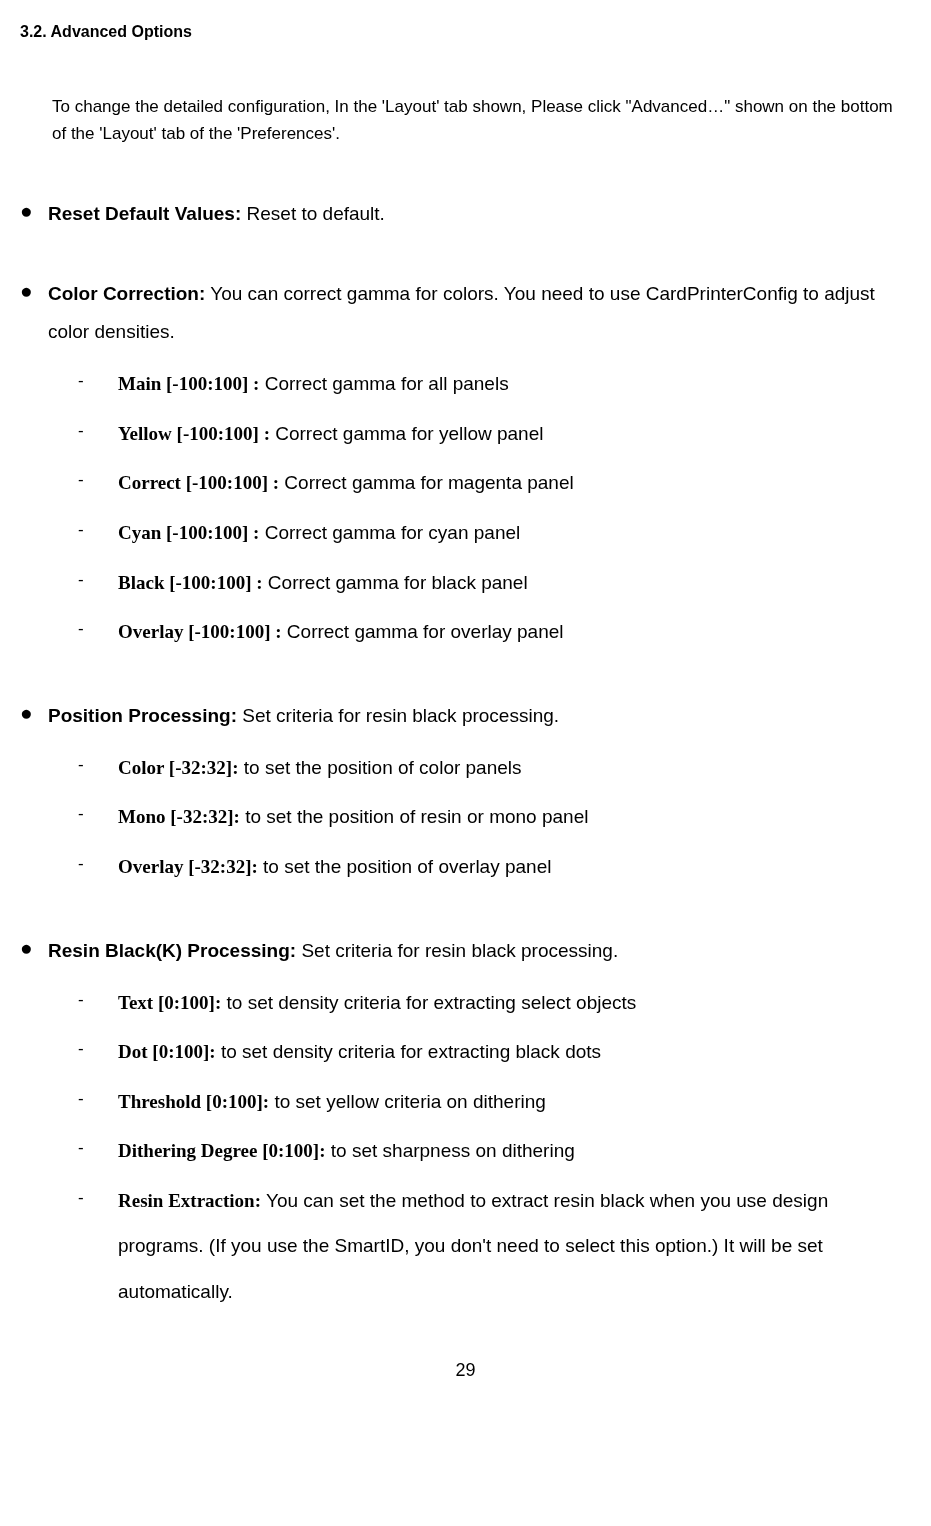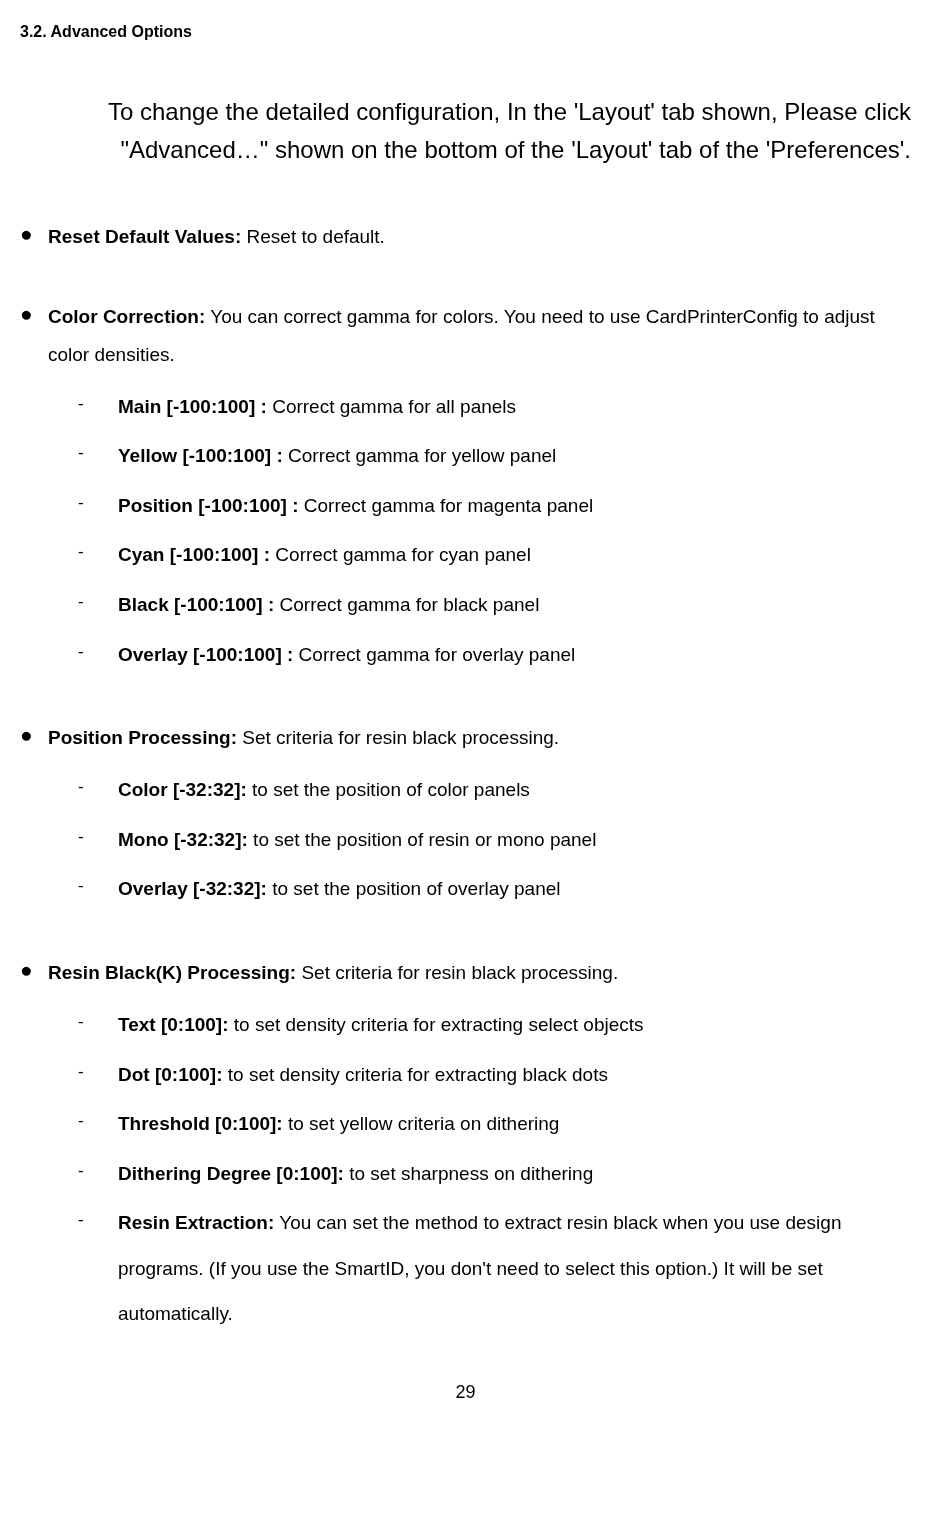--- a/index.html
+++ b/index.html
@@ -10,25 +10,24 @@
       padding: 20px 20px 20px 20px;
       width: 891px;
       line-height: 1.55;
     }
     .section-title {
       font-weight: bold;
       font-size: 16px;
       margin-bottom: 48px;
     }
     .intro {
-      margin-left: 40px;
+      margin-left: 32px;
       margin-bottom: 48px;
       line-height: 1.6;
-      font-size: 24px;
-      text-align: right;
+      font-size: 17px;
     }
     .bullet-block {
       margin-bottom: 42px;
     }
     .bullet-line {
       display: flex;
       align-items: flex-start;
       margin-bottom: 8px;
     }
     .bullet-marker {
@@ -60,20 +59,21 @@
     .sub-marker {
       width: 40px;
       flex-shrink: 0;
       font-size: 17px;
     }
     .sub-body {
       flex: 1;
     }
     .sub-title-inline {
       font-weight: bold;
+      font-family: Liberation Serif, serif;
     }
     .sub-desc-inline {
       font-weight: normal;
       text-align: center;
     }
     .resin-extra {
       line-height: 2.4;
     }
     .page-num {
       text-align: center;
@@ -107,21 +107,21 @@
         <div class="sub-item">
           <div class="sub-marker">-</div>
           <div class="sub-body"><span class="sub-title-inline">Main [-100:100] :</span><span class="sub-desc-inline"> Correct gamma for all panels</span></div>
         </div>
         <div class="sub-item">
           <div class="sub-marker">-</div>
           <div class="sub-body"><span class="sub-title-inline">Yellow [-100:100] :</span><span class="sub-desc-inline"> Correct gamma for yellow panel</span></div>
         </div>
         <div class="sub-item">
           <div class="sub-marker">-</div>
-          <div class="sub-body"><span class="sub-title-inline">Position [-100:100] :</span><span class="sub-desc-inline"> Correct gamma for magenta panel</span></div>
+          <div class="sub-body"><span class="sub-title-inline">Correct [-100:100] :</span><span class="sub-desc-inline"> Correct gamma for magenta panel</span></div>
         </div>
         <div class="sub-item">
           <div class="sub-marker">-</div>
           <div class="sub-body"><span class="sub-title-inline">Cyan [-100:100] :</span><span class="sub-desc-inline"> Correct gamma for cyan panel</span></div>
         </div>
         <div class="sub-item">
           <div class="sub-marker">-</div>
           <div class="sub-body"><span class="sub-title-inline">Black [-100:100] :</span><span class="sub-desc-inline"> Correct gamma for black panel</span></div>
         </div>
         <div class="sub-item">

